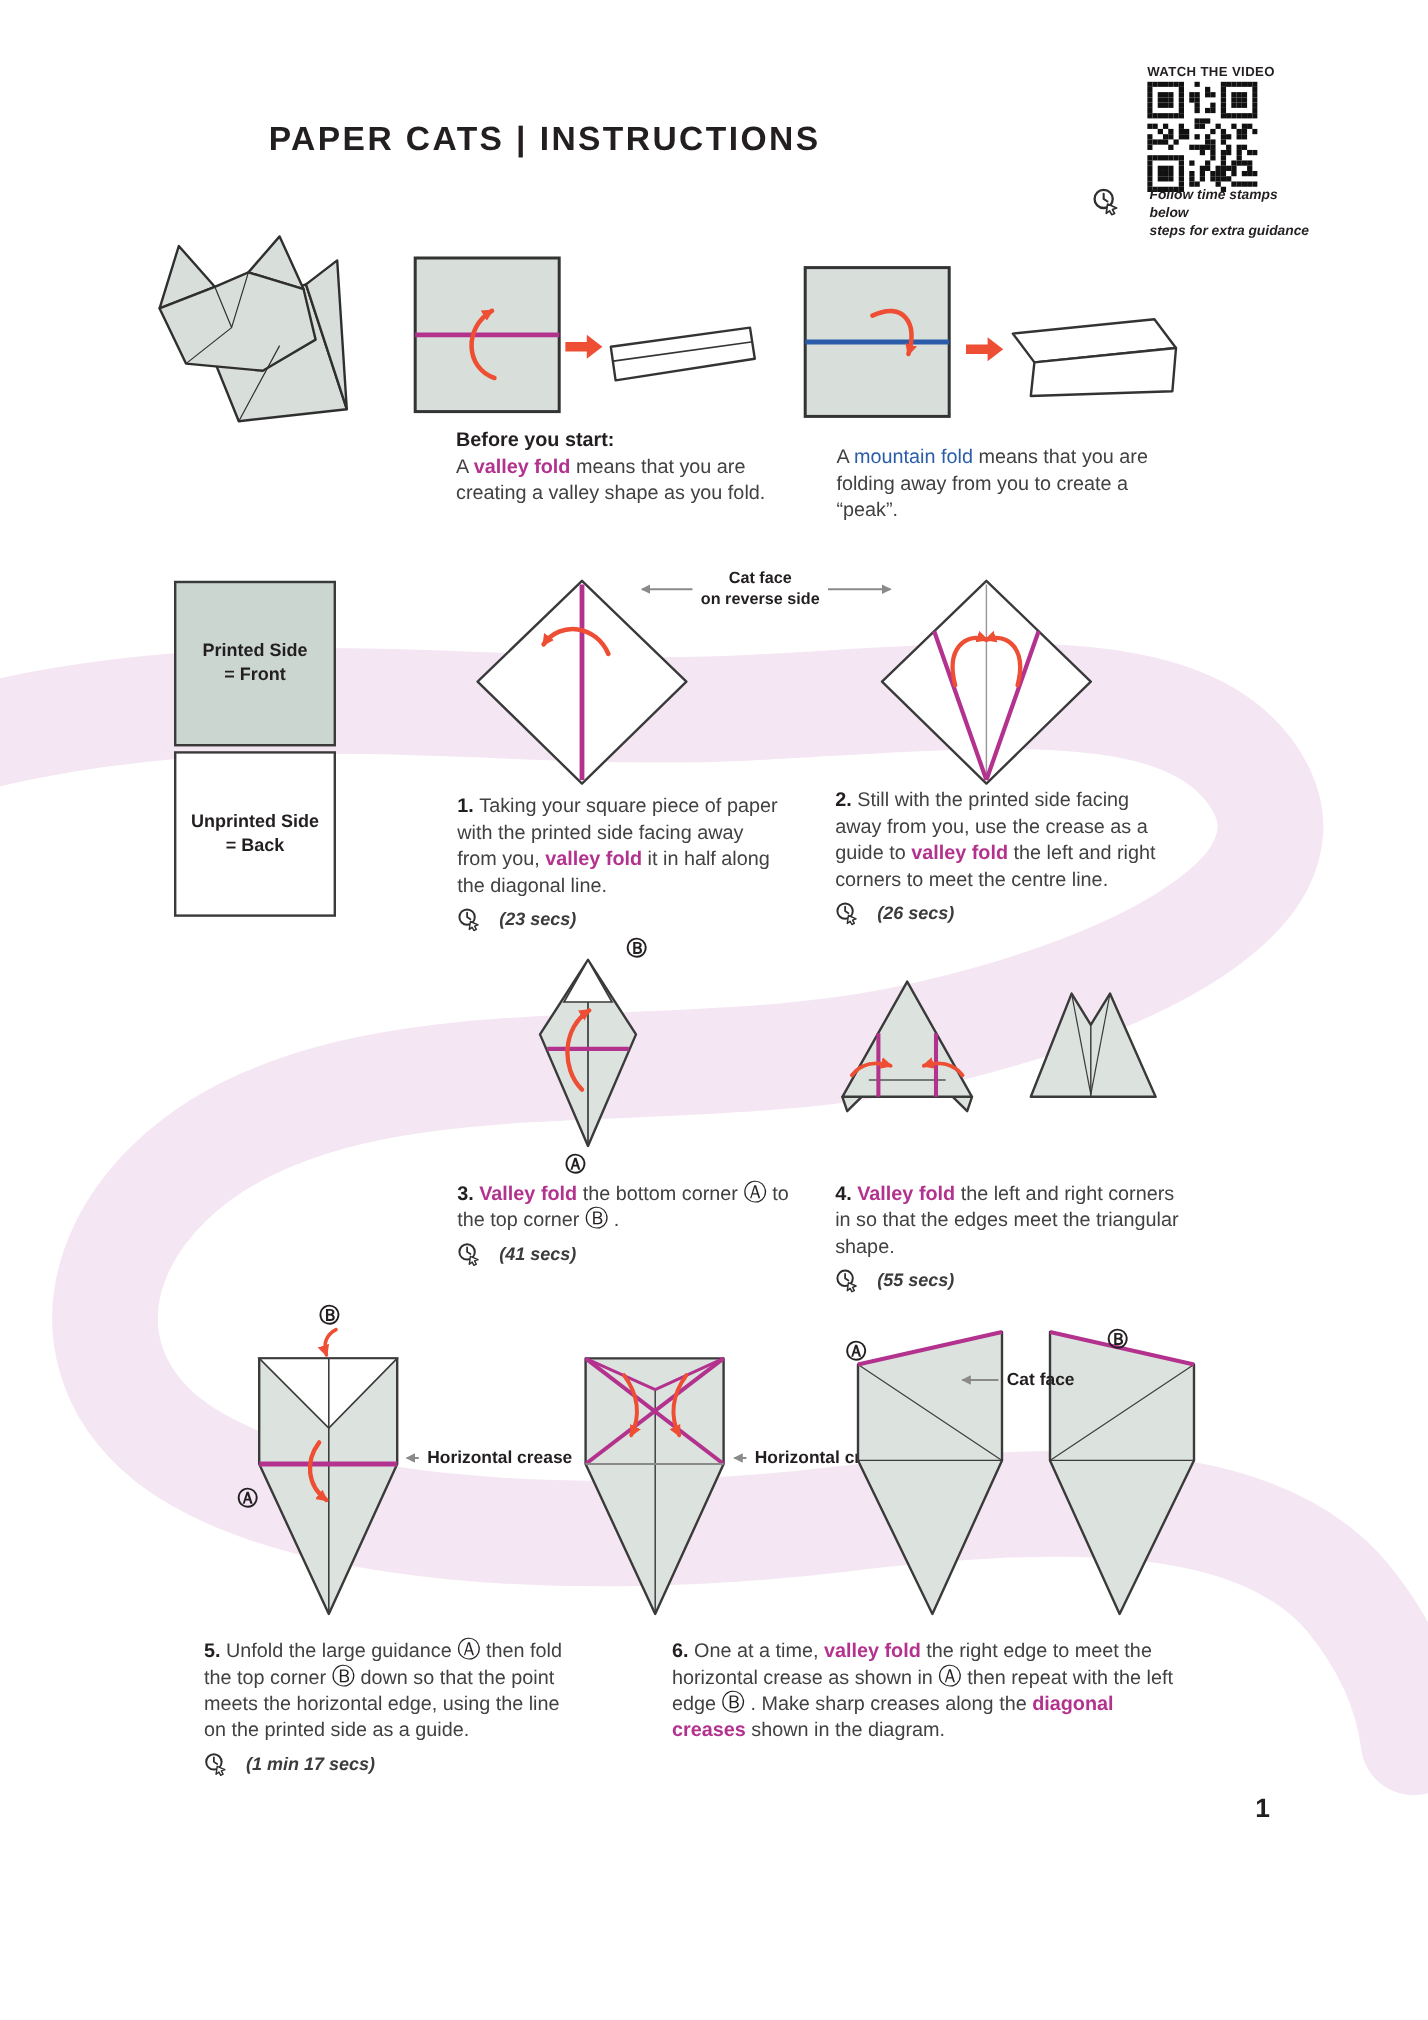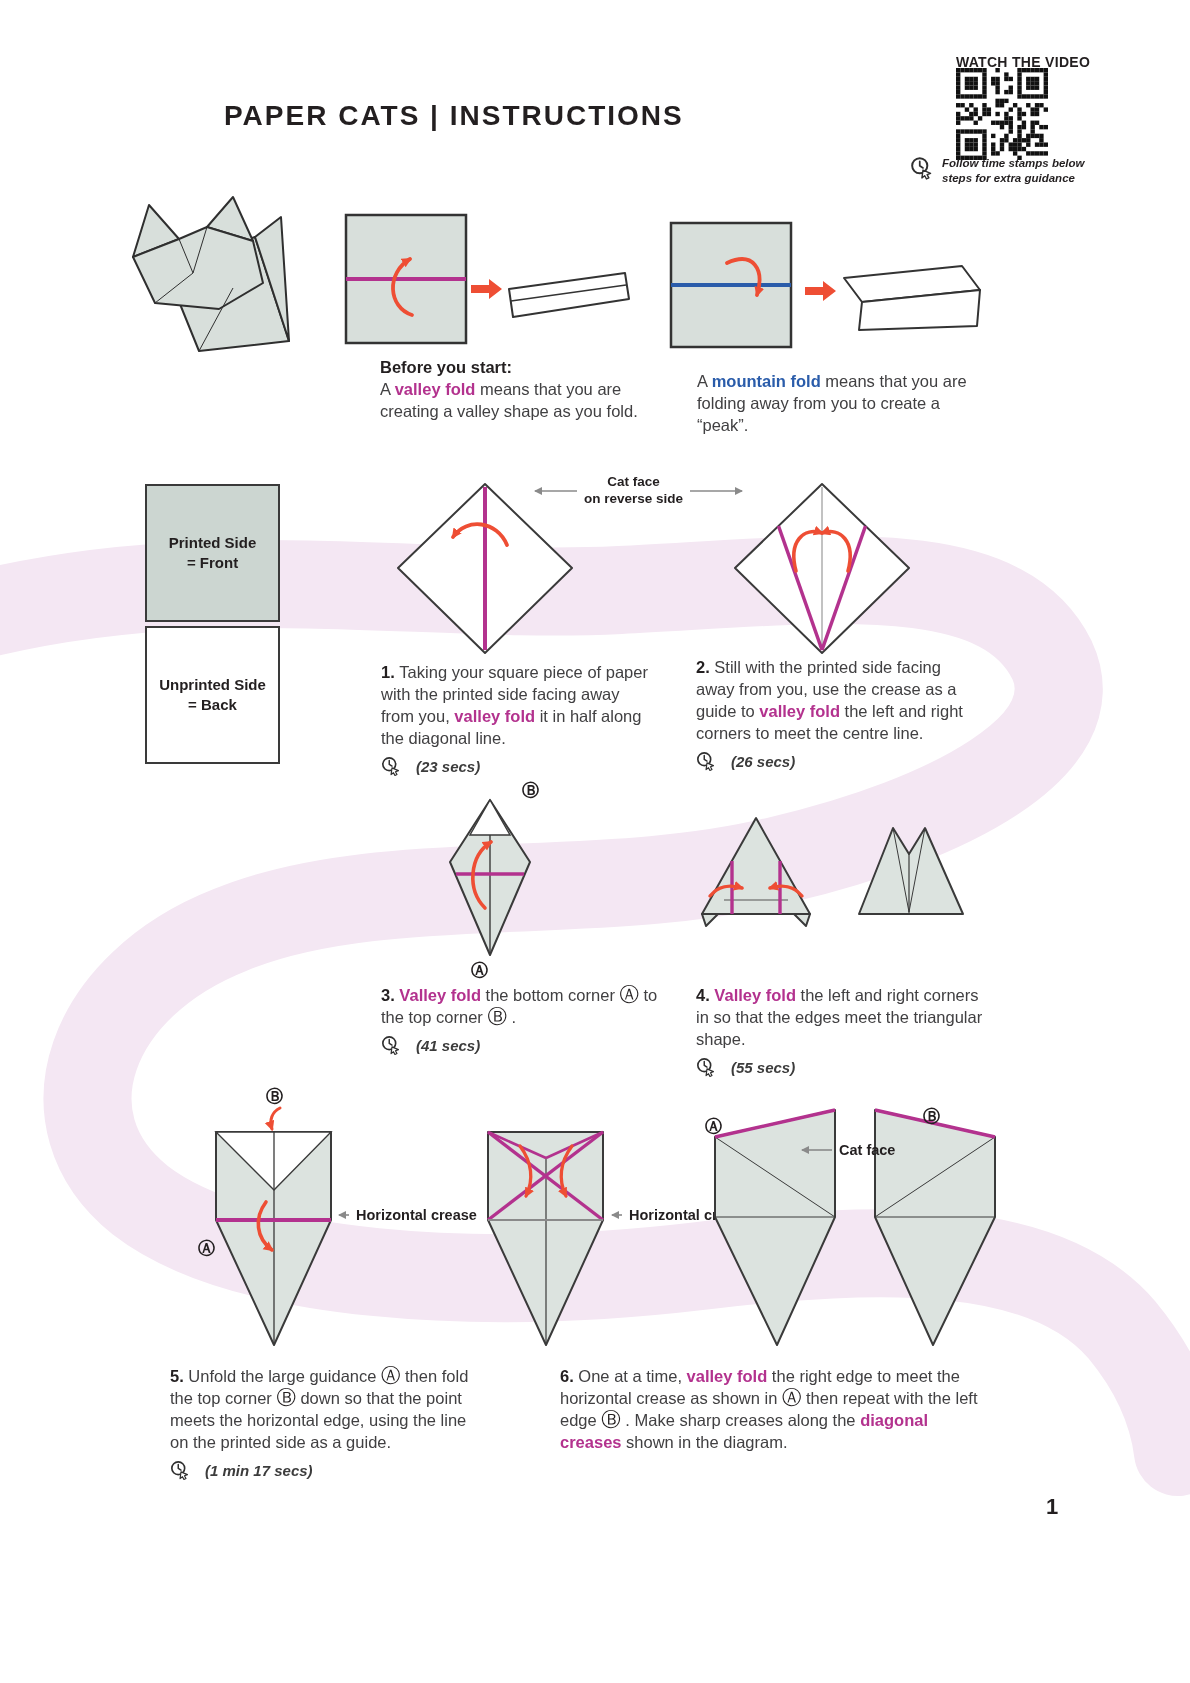--- a/index.html
+++ b/index.html
@@ -2,30 +2,30 @@
 <html><head>
 <meta charset="utf-8">
 <style>
   html,body{margin:0;padding:0;background:#ffffff;}
   .page{position:relative;width:1190px;height:1683px;background:#fff;overflow:hidden;
         font-family:"Liberation Sans",sans-serif;color:#414042;}
   .page > *{position:absolute;z-index:1;}
   .swirl{left:0;top:0;z-index:0;}
   .title{margin:0;left:224px;top:100px;font-size:28px;font-weight:800;letter-spacing:2px;
          color:#231f20;}
-  .watch-label{left:956px;top:54px;font-size:14px;font-weight:800;color:#231f20;letter-spacing:.3px;}
+  .watch-label{left:956px;top:54px;font-size:11px;font-weight:800;color:#231f20;letter-spacing:.3px;}
   .qr{left:956px;top:68px;background:#fff;}
-  .caption-row{left:910px;top:156px;display:flex;gap:6px;width:190px;align-items:flex-start;}
+  .caption-row{left:910px;top:156px;display:flex;gap:22px;width:190px;align-items:flex-start;}
   .caption-text{font-size:11.5px;font-weight:bold;font-style:italic;color:#231f20;line-height:1.3;}
   .txt{font-size:16.5px;line-height:1.33;}
   .txt p{margin:0;}
   .head{font-weight:bold;color:#231f20;}
   .b{font-weight:bold;color:#231f20;}
   .magenta{font-weight:bold;color:#b3328e;}
-  .blue{font-weight:bold;color:#2a5caa;}
+  .blue{font-weight:normal;color:#2a5caa;}
   .circ{font-size:1.18em;line-height:1;color:#231f20;}
   .timerow{display:flex;align-items:center;gap:13px;margin-top:6px;}
   .time{font-size:15px;font-weight:bold;font-style:italic;color:#3c3c3c;}
   .side-box{width:131px;height:134px;border:2.5px solid #3a3a3a;display:flex;align-items:center;
             justify-content:center;text-align:center;font-size:15px;font-weight:bold;color:#231f20;line-height:1.35;}
   .printed{background:#ccd6d1;}
   .unprinted{background:#ffffff;}
   .diagram-label{display:flex;align-items:center;gap:5px;}
   .diagram-label .lbl{font-size:13.5px;font-weight:bold;color:#231f20;line-height:1.25;text-align:center;}
   .crease-label .lbl{font-size:14.5px;}

